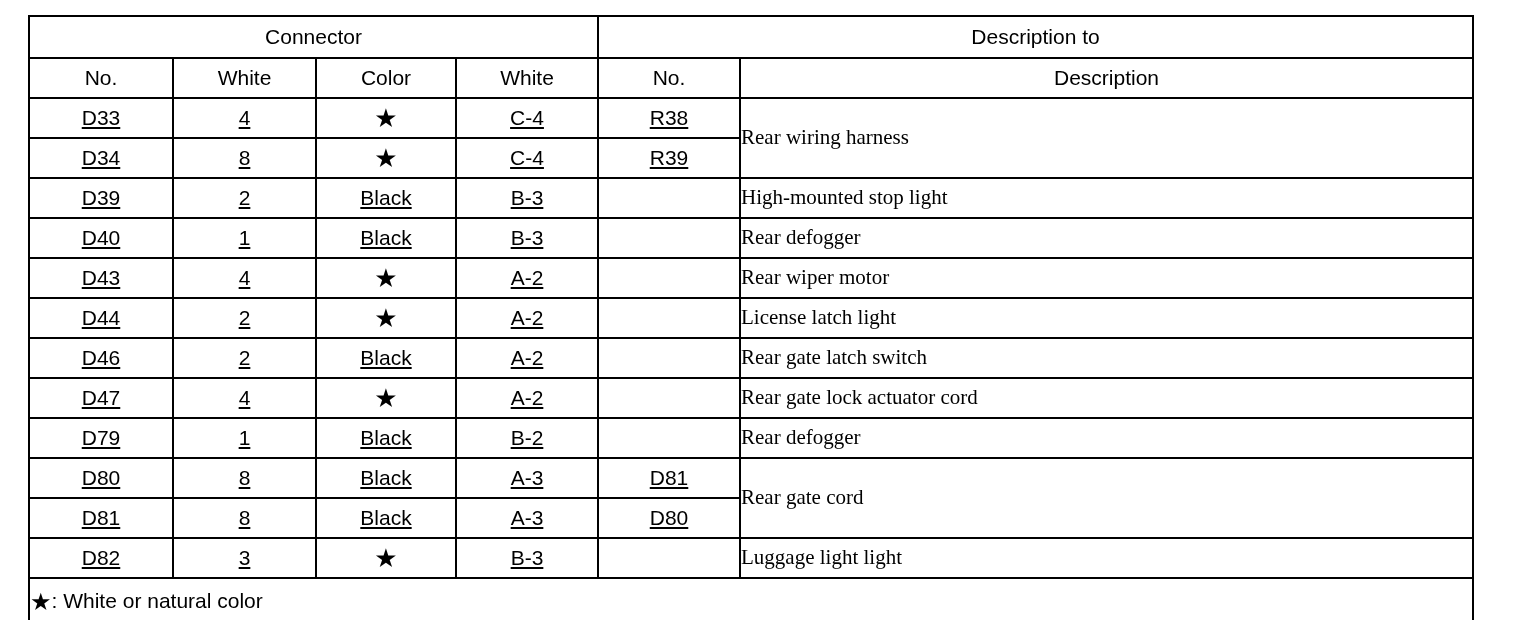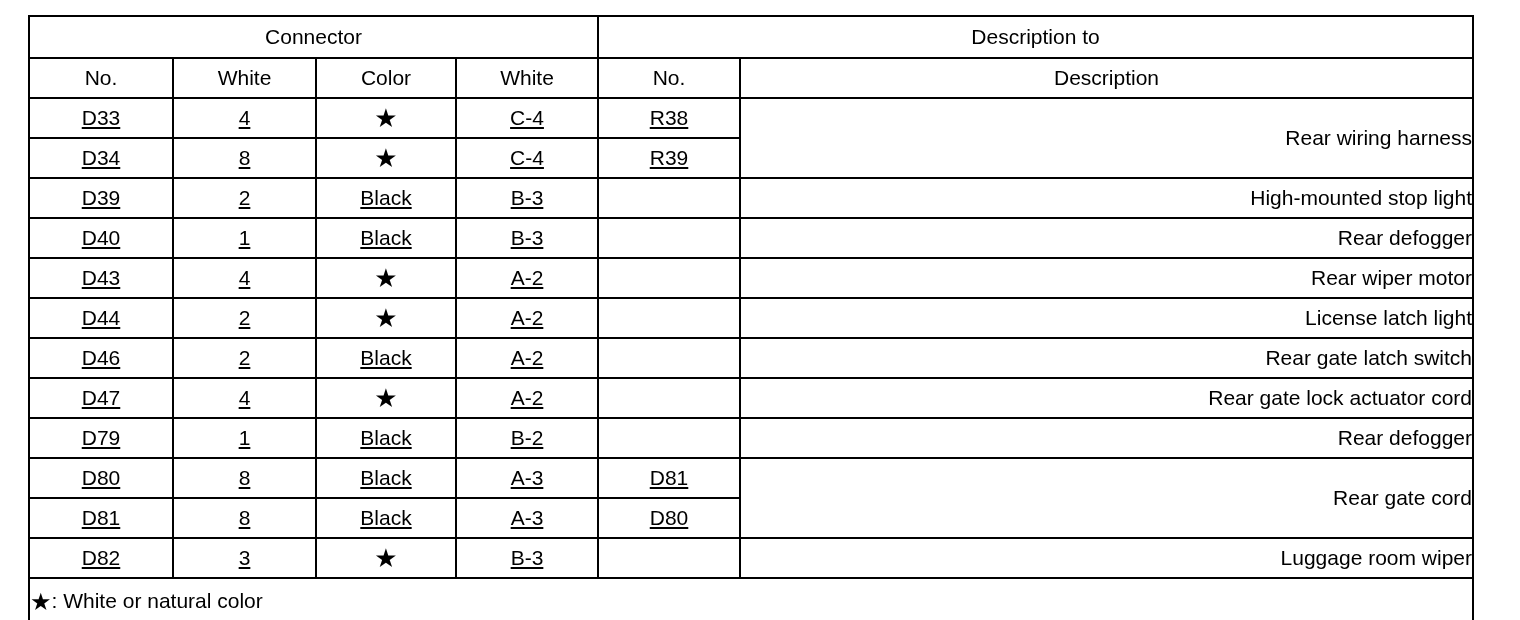--- a/index.html
+++ b/index.html
@@ -56,24 +56,25 @@
 
   td.cell {
     height: 38px;
     text-align: center;
     vertical-align: middle;
     font-size: 21px;
     text-decoration: underline;
   }
   td.cell.blank { }
   td.desc {
-    text-align: right;
+    text-align: left;
     vertical-align: middle;
     padding-left: 13px;
     font-size: 22px;
+    font-family: Liberation Serif, serif;
   }
   td.note {
     text-align: left;
     vertical-align: middle;
     padding-left: 12px;
     height: 44px;
     font-size: 22px;
   }
   .star {
     display: inline-block;
@@ -204,21 +205,21 @@
             <td class="cell">Black</td>
             <td class="cell">A-3</td>
             <td class="cell">D80</td>
           </tr>
           <tr>
             <td class="cell">D82</td>
             <td class="cell">3</td>
             <td class="cell"><span class="star">★</span></td>
             <td class="cell">B-3</td>
             <td class="cell blank"></td>
-            <td class="desc">Luggage room wiper</td>
+            <td class="desc">Luggage light light</td>
           </tr>
         </tbody>
       <tfoot>
         <tr>
           <td class="note" colspan="6"><span class="note-star">★</span><span class="note-text">: White or natural color</span></td>
         </tr>
       </tfoot>
     </table>
   </div>
 </div>

